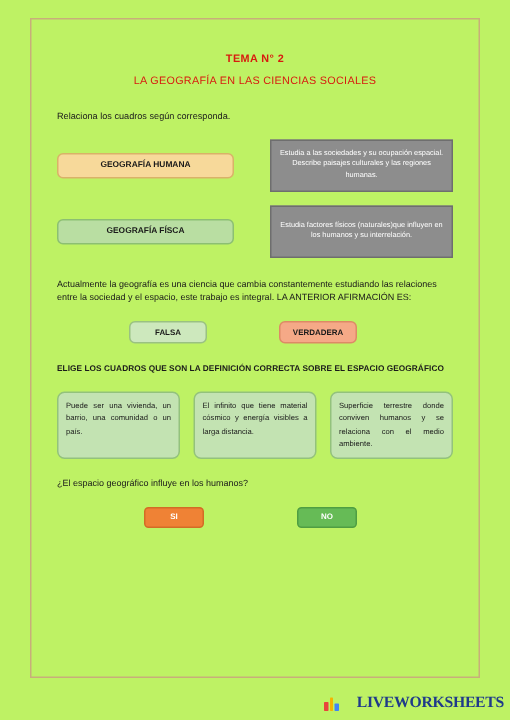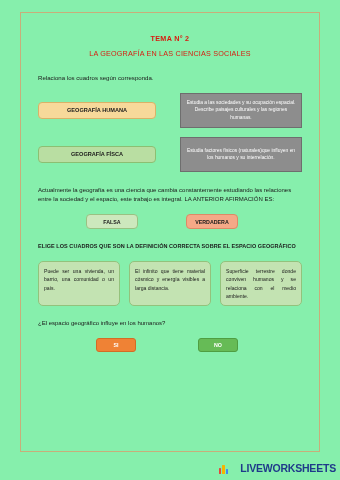--- a/index.html
+++ b/index.html
@@ -10,21 +10,21 @@
     width: 340px;
     height: 480px;
     background: #ffffff;
     font-family: "Liberation Sans", sans-serif;
     overflow: hidden;
   }
   .page {
     position: relative;
     width: 340px;
     height: 480px;
-    background: #86efac;
+    background: #bef264;
     box-sizing: border-box;
   }
   .sheet-border {
     position: absolute;
     left: 20px;
     top: 12px;
     width: 300px;
     height: 440px;
     border: 1px solid #c8ae7a;
     box-sizing: border-box;
@@ -199,20 +199,21 @@
     background: #66bb56;
     border: 1px solid #4f9e42;
   }
   .watermark {
     position: absolute;
     right: 4px;
     bottom: 6px;
     display: flex;
     align-items: flex-end;
     gap: 12px;
+    font-family: Liberation Serif, serif;
   }
   .wm-mark {
     display: inline-flex;
     align-items: flex-end;
     gap: 1px;
     height: 9px;
   }
   .wm-bar {
     width: 2.5px;
     border-radius: 0.5px;

